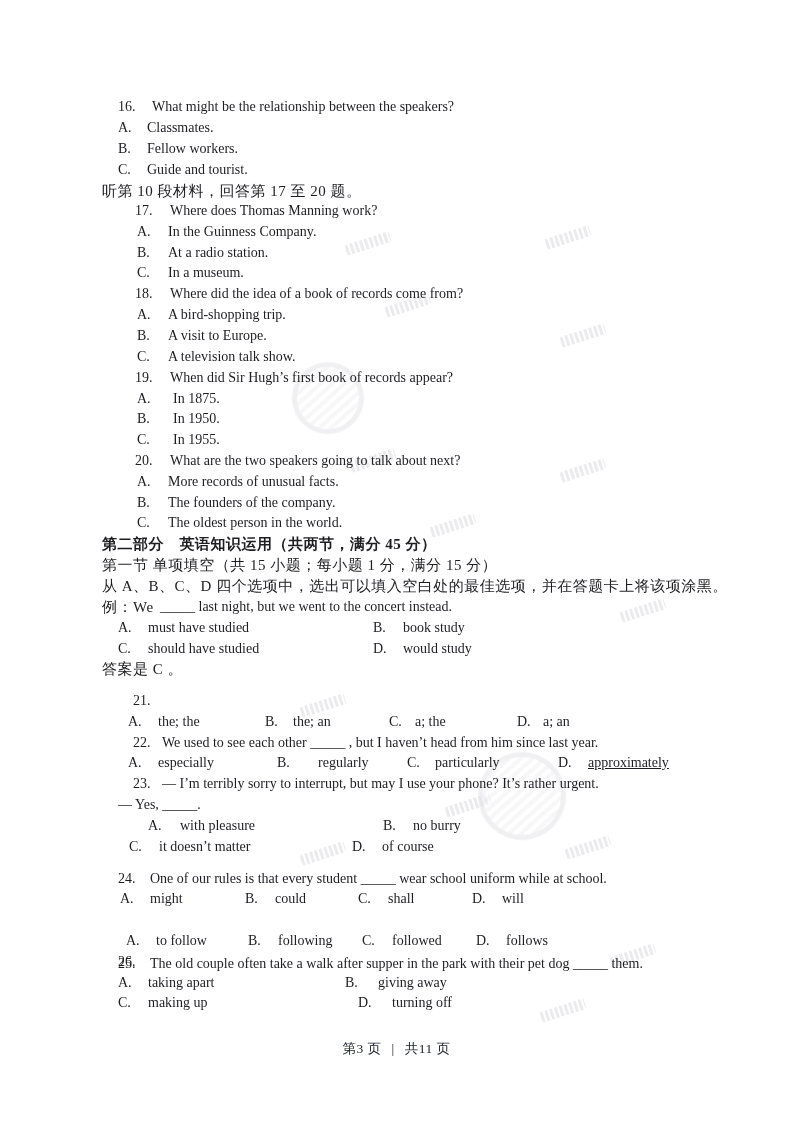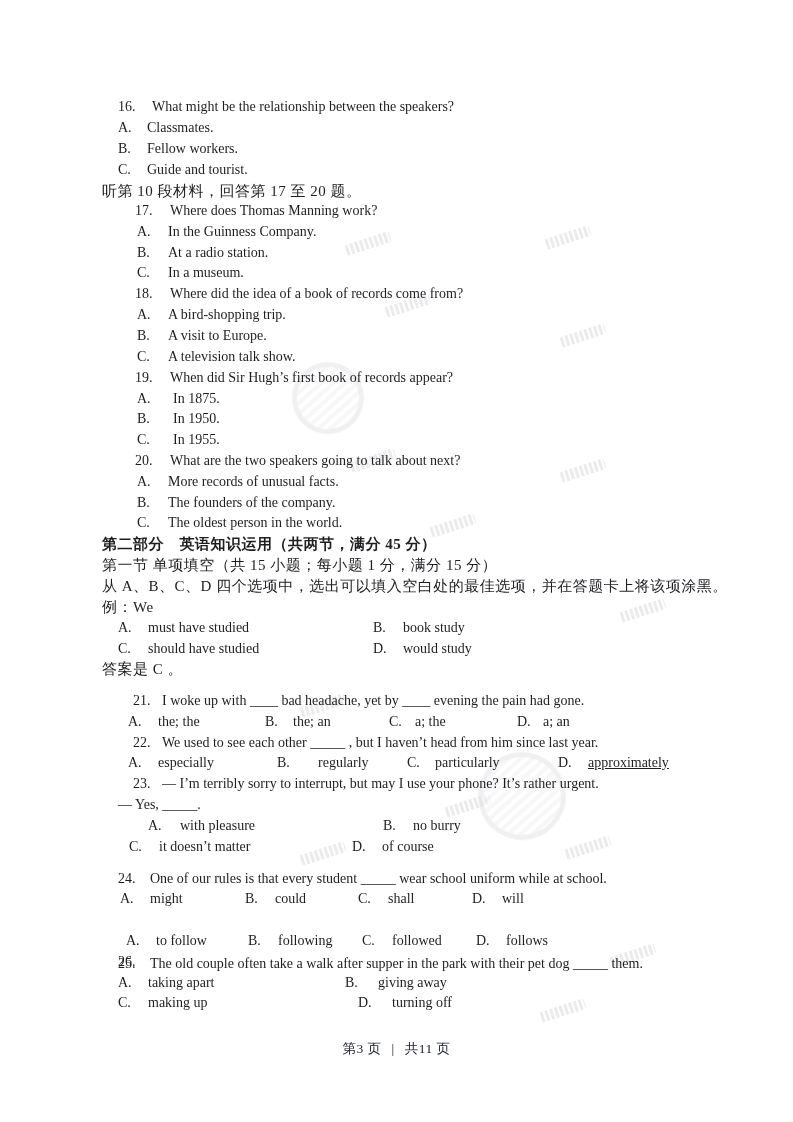--- a/index.html
+++ b/index.html
@@ -149,39 +149,39 @@
         <span class="seg c" style="left: 102px;">第二部分　英语知识运用（共两节，满分 45 分）</span>
       </div>
       <div class="line cjk" style="top: 555px;">
         <span class="seg c" style="left: 102px;">第一节 单项填空（共 15 小题；每小题 1 分，满分 15 分）</span>
       </div>
       <div class="line cjk" style="top: 576px;">
         <span class="seg c" style="left: 102px;">从 A、B、C、D 四个选项中，选出可以填入空白处的最佳选项，并在答题卡上将该项涂黑。</span>
       </div>
       <div class="line" style="top: 597px;">
         <span class="seg c" style="left: 102px;">例：We</span>
+        <span class="seg" style="left: 160px;">_____ last night, but we went to the concert instead.</span>
       </div>
       <div class="line" style="top: 618px;">
         <span class="seg" style="left: 118px;">A.</span>
         <span class="seg" style="left: 148px;">must have studied</span>
         <span class="seg" style="left: 373px;">B.</span>
         <span class="seg" style="left: 403px;">book study</span>
       </div>
       <div class="line" style="top: 639px;">
         <span class="seg" style="left: 118px;">C.</span>
         <span class="seg" style="left: 148px;">should have studied</span>
         <span class="seg" style="left: 373px;">D.</span>
         <span class="seg" style="left: 403px;">would study</span>
       </div>
       <div class="line cjk" style="top: 659px;">
         <span class="seg c" style="left: 102px;">答案是 C 。</span>
       </div>
       <div class="line" style="top: 691px;">
         <span class="seg" style="left: 133px;">21.</span>
-        <span class="seg" style="left: 162px;">I woke up with ____ bad headache, yet by ____ evening the pain had gone.</span>
       </div>
       <div class="line" style="top: 712px;">
         <span class="seg" style="left: 128px;">A.</span>
         <span class="seg" style="left: 158px;">the; the</span>
         <span class="seg" style="left: 265px;">B.</span>
         <span class="seg" style="left: 293px;">the; an</span>
         <span class="seg" style="left: 389px;">C.</span>
         <span class="seg" style="left: 415px;">a; the</span>
         <span class="seg" style="left: 517px;">D.</span>
         <span class="seg" style="left: 543px;">a; an</span>

